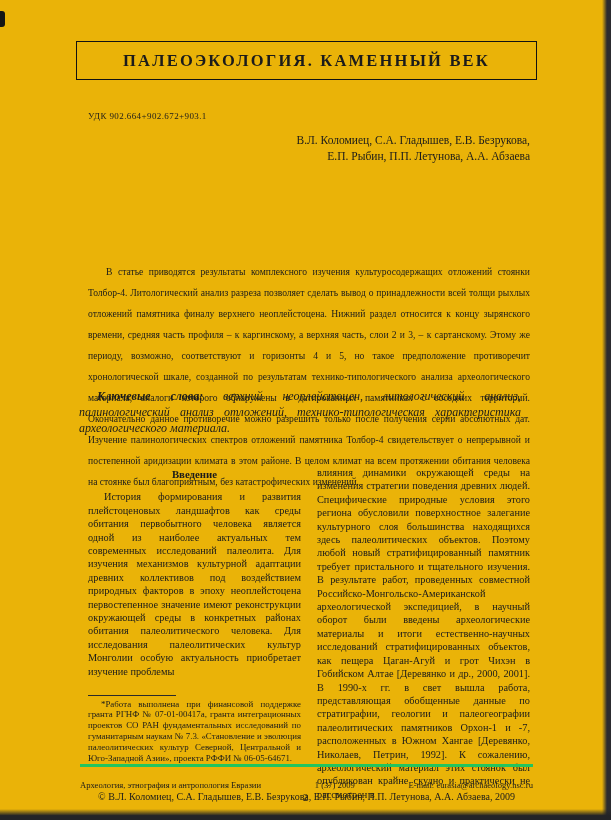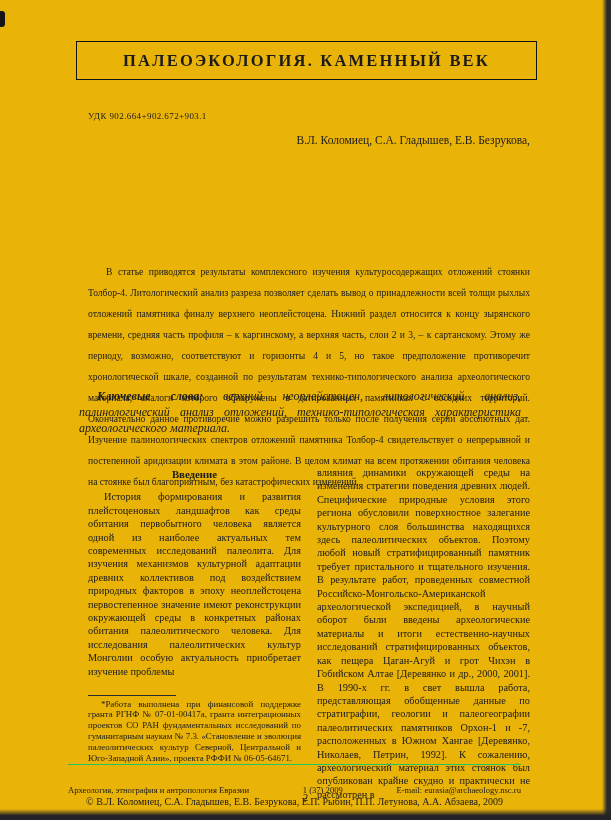--- a/index.html
+++ b/index.html
@@ -45,22 +45,22 @@
     display:flex; gap:16px;
   }
   .col { width:213px; font-size:10.3px; line-height:13.4px; text-align:justify; }
   .col p { text-indent:16px; }
   .col-left { display:flex; flex-direction:column; }
   .intro-heading { text-align:center; font-weight:bold; font-size:10.8px; margin:2px 0 9px 0; }
   .footnote { margin-top:auto; font-size:8.9px; line-height:10.9px; text-align:justify; }
   .footnote-rule { width:88px; border-top:1px solid #2a2a2a; margin-bottom:3px; }
   .footnote p { text-indent:13px; }
   .footer {
-    position:absolute; left:68px; top:764px; width:453px;
-    border-top:1px solid #22c55e; padding-top:20px; font-size:8.6px;
+    position:absolute; left:80px; top:764px; width:453px;
+    border-top:3px solid #22c55e; padding-top:13px; font-size:8.6px;
   }
   .footer-row { display:flex; justify-content:space-between; align-items:baseline; }
   .copyright { text-align:center; margin-top:1px; font-size:10px; }
   .page-number { position:absolute; left:0; top:792px; width:611px; text-align:center; font-size:10.5px; }
   .edge-right {
     position:absolute; right:0; top:0; width:9px; height:100%;
     background:linear-gradient(to right, rgba(40,40,44,0) 0%, #2b2b2f 55%);
   }
   .edge-bottom {
     position:absolute; left:0; bottom:0; width:100%; height:11px;
@@ -72,20 +72,21 @@
 <body>
 
 <div class="page">
 
   <div class="banner">ПАЛЕОЭКОЛОГИЯ. КАМЕННЫЙ ВЕК</div>
 
   <div class="udk">УДК 902.664+902.672+903.1</div>
 
   <div class="authors">
     <div>В.Л. Коломиец, С.А. Гладышев, Е.В. Безрукова,</div>
+    <div>Е.П. Рыбин, П.П. Летунова, А.А. Абзаева</div>
   </div>
 
 
   <div class="abstract">
     <p>В статье приводятся результаты комплексного изучения культуросодержащих отложений стоянки Толбор-4. Литологический анализ разреза позволяет сделать вывод о принадлежности всей толщи рыхлых отложений памятника финалу верхнего неоплейстоцена. Нижний раздел относится к концу зырянского времени, средняя часть профиля – к каргинскому, а верхняя часть, слои 2 и 3, – к сартанскому. Этому же периоду, возможно, соответствуют и горизонты 4 и 5, но такое предположение противоречит хронологической шкале, созданной по результатам технико-типологического анализа археологического материала, аналоги которого обнаружены в датированных памятниках с соседних территорий. Окончательно данное противоречие можно разрешить только после получения серии абсолютных дат. Изучение палинологических спектров отложений памятника Толбор-4 свидетельствует о непрерывной и постепенной аридизации климата в этом районе. В целом климат на всем протяжении обитания человека на стоянке был благоприятным, без катастрофических изменений.</p>
   </div>
 
   <div class="keywords"><span class="kw-label">Ключевые слова:</span><span> верхний неоплейстоцен, литологический анализ, палинологический анализ отложений, технико-типологическая характеристика археологического материала.</span></div>
 
   <div class="columns">

